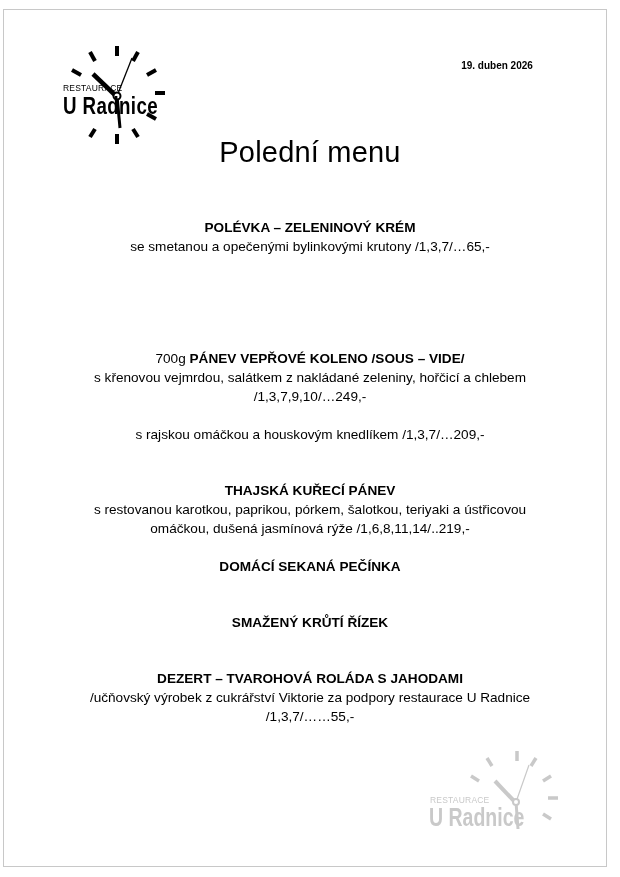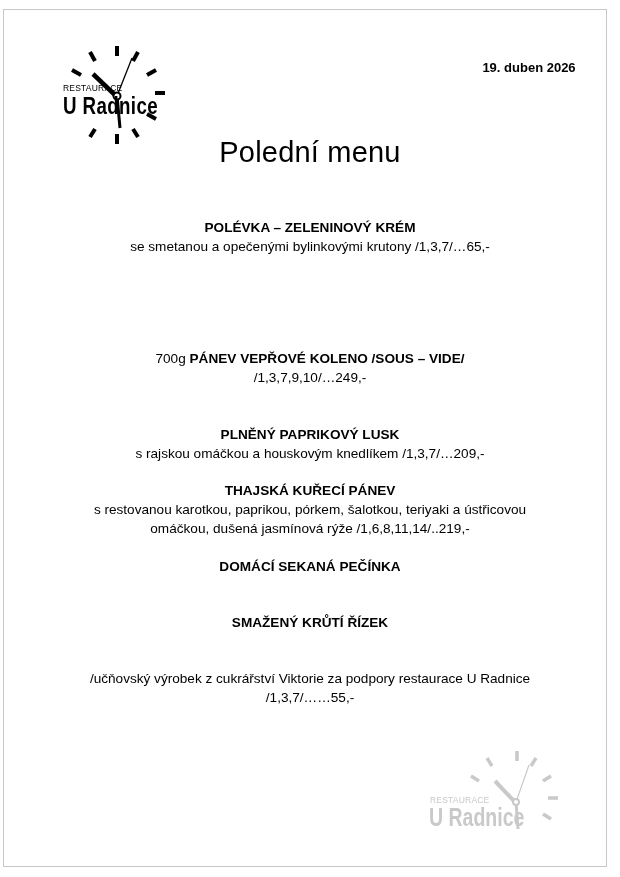--- a/index.html
+++ b/index.html
@@ -2,22 +2,22 @@
 <html><head>
 <meta charset="utf-8">
 <style>
   html, body { margin:0; padding:0; background:#ffffff; }
   body { width:620px; height:877px; position:relative; overflow:hidden;
          font-family:"Liberation Sans", "DejaVu Sans", sans-serif; color:#000; }
   .page { position:absolute; left:3px; top:9px; width:604px; height:858px;
           border:1px solid #c8c8c8; box-sizing:border-box; background:#fff; }
   .logo { position:absolute; }
   .logo svg { display:block; }
-  .date { position:absolute; left:454px; top:60px; width:150px; text-align:center;
-          font-size:13px; font-weight:bold; }
+  .date { position:absolute; left:422px; top:60px; width:150px; text-align:center;
+          font-size:10px; font-weight:bold; }
   .title { position:absolute; left:0; width:620px; top:136px; text-align:center;
            font-size:29px; font-weight:normal; letter-spacing:0.2px; }
   .item { position:absolute; left:40px; width:540px; text-align:center; font-size:13.6px; line-height:19px; }
   .item .name { font-weight:bold;text-align:right; }
   .item .prefix { font-weight:normal; }
   .item .desc { font-weight:normal; }
 </style>
 </head>
 <body>
 
@@ -51,43 +51,44 @@
 <div class="date">19. duben 2026</div>
 <div class="title">Polední menu</div>
 
 <div class="item" style="top:218px;">
   <div><span class="name">POLÉVKA – ZELENINOVÝ KRÉM</span></div>
   <div class="desc">se smetanou a opečenými bylinkovými krutony /1,3,7/…65,-</div>
 </div>
 
 <div class="item" style="top:349px;">
   <div><span class="prefix">700g </span><span class="name">PÁNEV VEPŘOVÉ KOLENO /SOUS – VIDE/</span></div>
+  <div class="desc">s křenovou vejmrdou, salátkem z nakládané zeleniny, hořčicí a chlebem</div>
   <div class="desc">/1,3,7,9,10/…249,-</div>
 </div>
 
 <div class="item" style="top:425px;">
-  <div><span class="name">PLNĚNÝ PAPRIKOVÝ LUSK</span></div>
   <div class="desc">s rajskou omáčkou a  houskovým knedlíkem /1,3,7/…209,-</div>
 </div>
 
 <div class="item" style="top:481px;">
   <div><span class="name">THAJSKÁ KUŘECÍ PÁNEV</span></div>
   <div class="desc">s restovanou karotkou, paprikou, pórkem, šalotkou, teriyaki a ústřicovou</div>
   <div class="desc">omáčkou, dušená jasmínová rýže /1,6,8,11,14/..219,-</div>
 </div>
 
 <div class="item" style="top:557px;">
   <div><span class="name">DOMÁCÍ SEKANÁ PEČÍNKA</span></div>
 </div>
 
 <div class="item" style="top:613px;">
   <div><span class="name">SMAŽENÝ KRŮTÍ ŘÍZEK</span></div>
 </div>
 
 <div class="item" style="top:669px;">
+  <div><span class="name">DEZERT – TVAROHOVÁ ROLÁDA S JAHODAMI</span></div>
   <div class="desc">/učňovský výrobek z cukrářství Viktorie za podpory restaurace U Radnice</div>
   <div class="desc">/1,3,7/……55,-</div>
 </div>
 
 <div class="logo" style="left:425px; top:743px;">
   <svg width="140" height="100" viewBox="0 0 140 100">
     <g stroke="#c9c9c9" stroke-width="3.5">
       <line x1="92" y1="8" x2="92" y2="18"></line>
       <line x1="111" y1="15" x2="106" y2="23"></line>
       <line x1="126" y1="33" x2="118" y2="38"></line>

